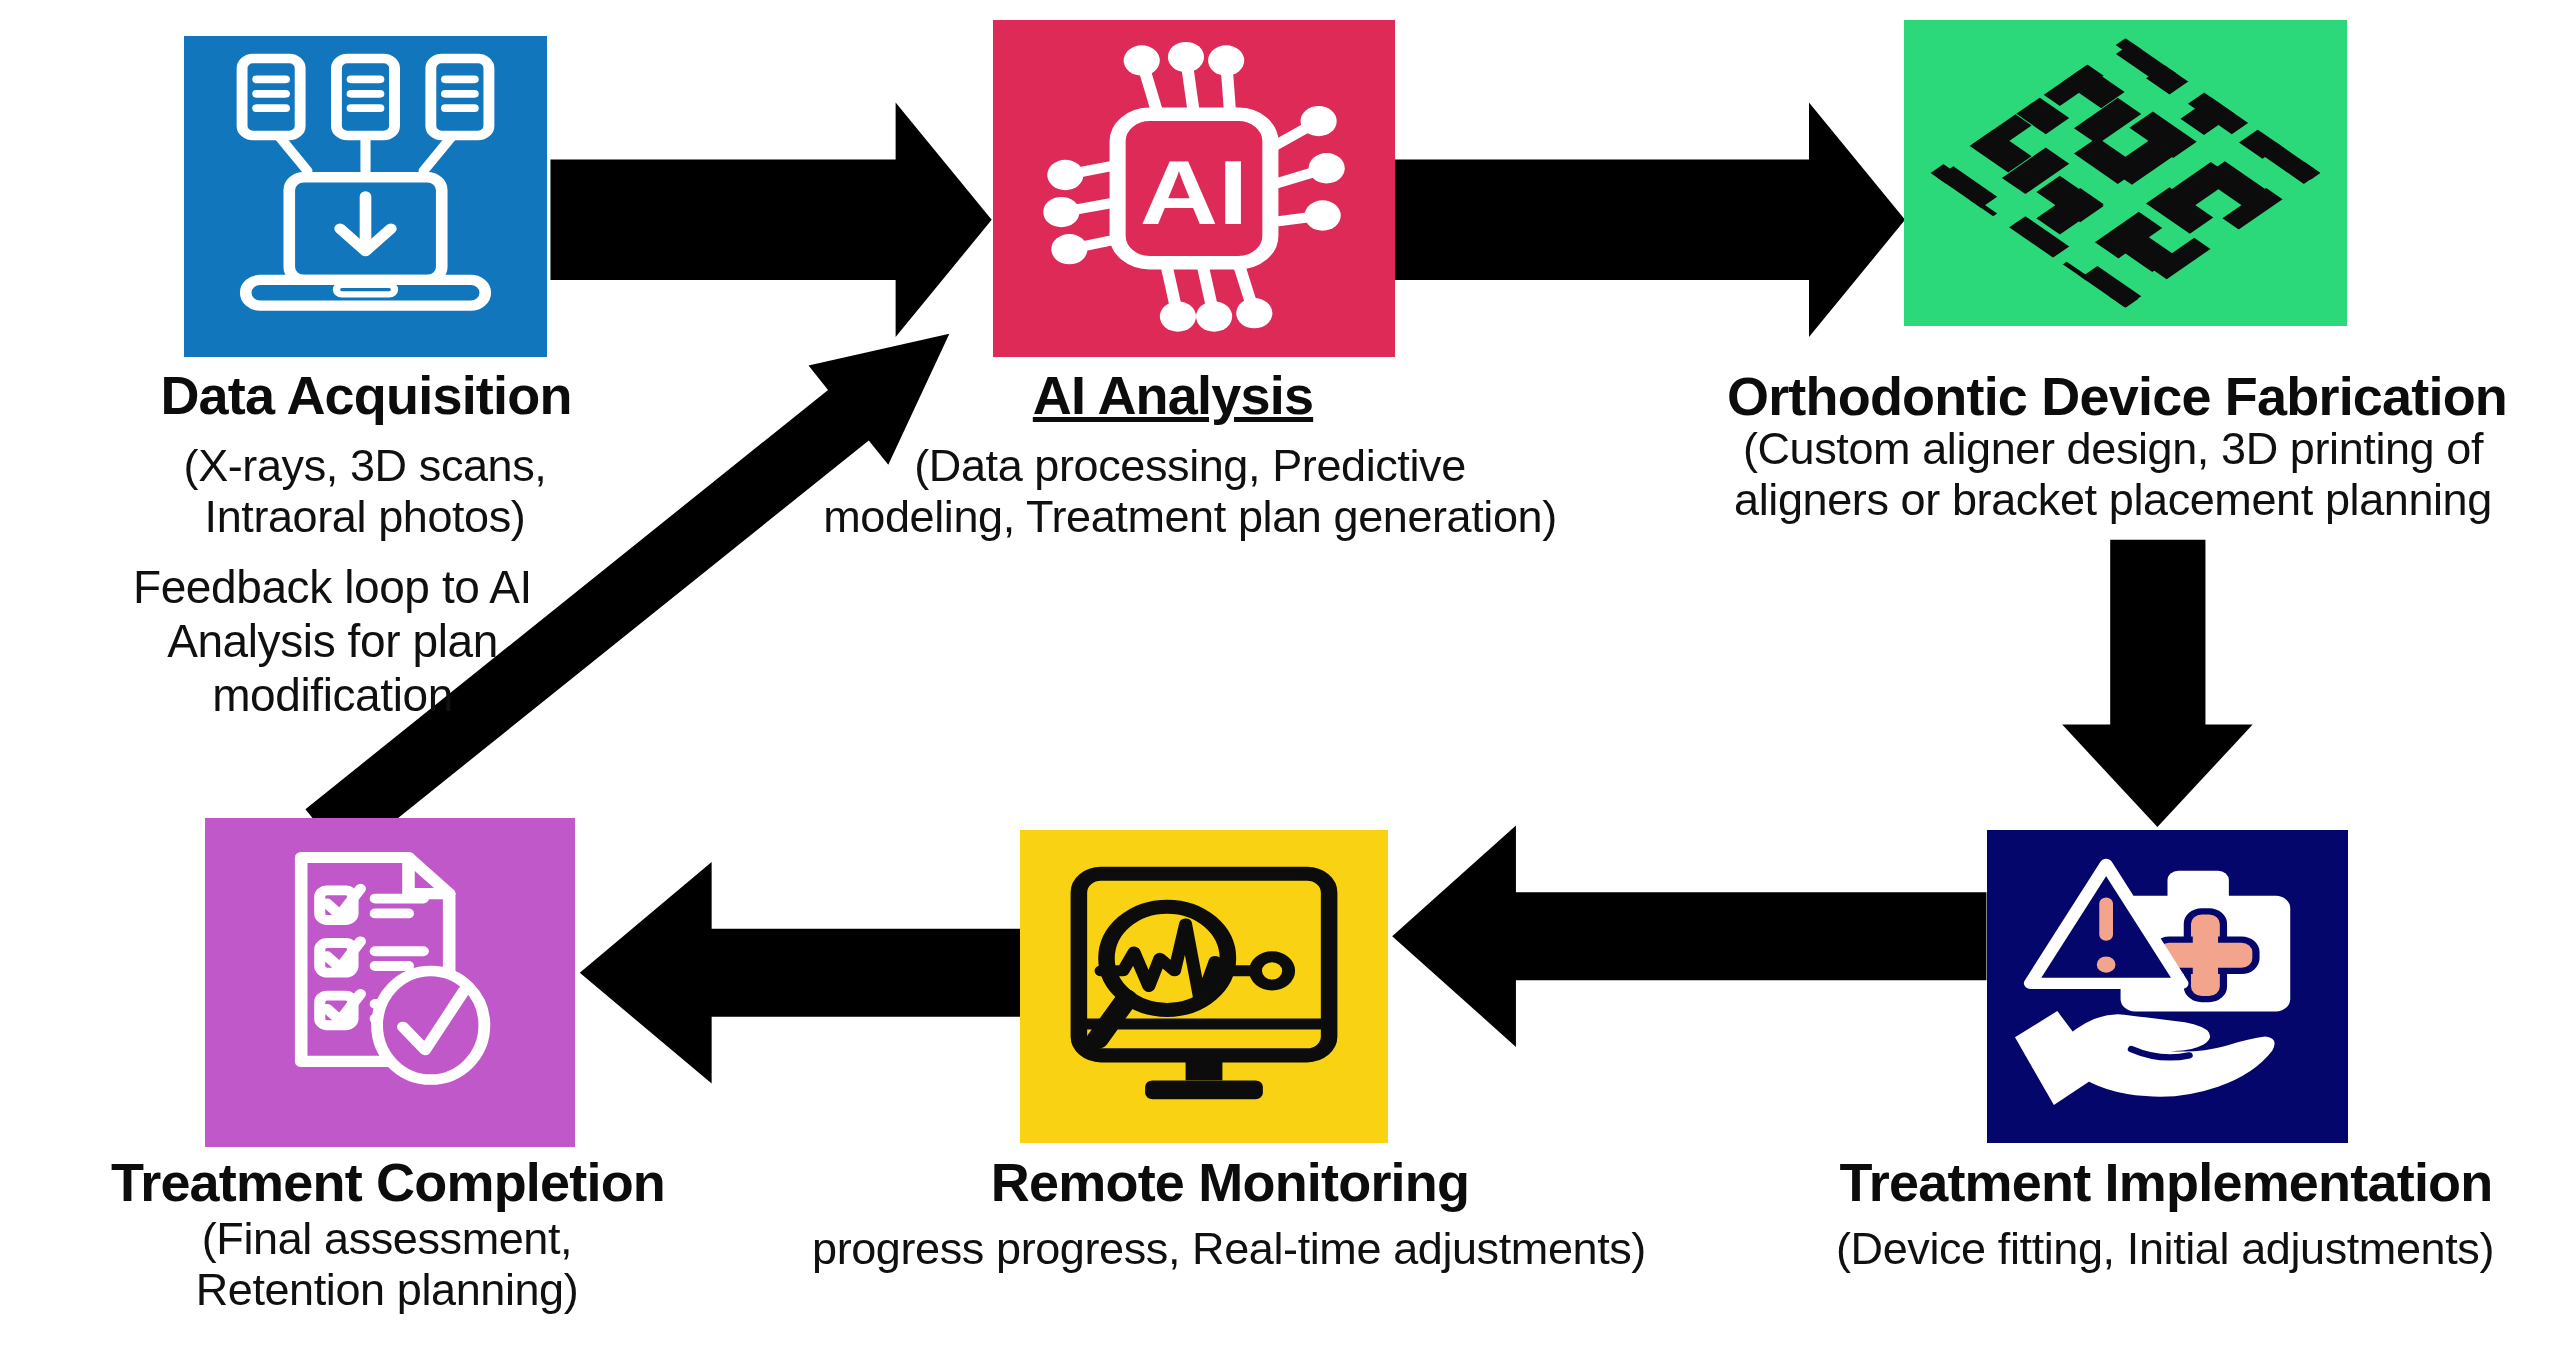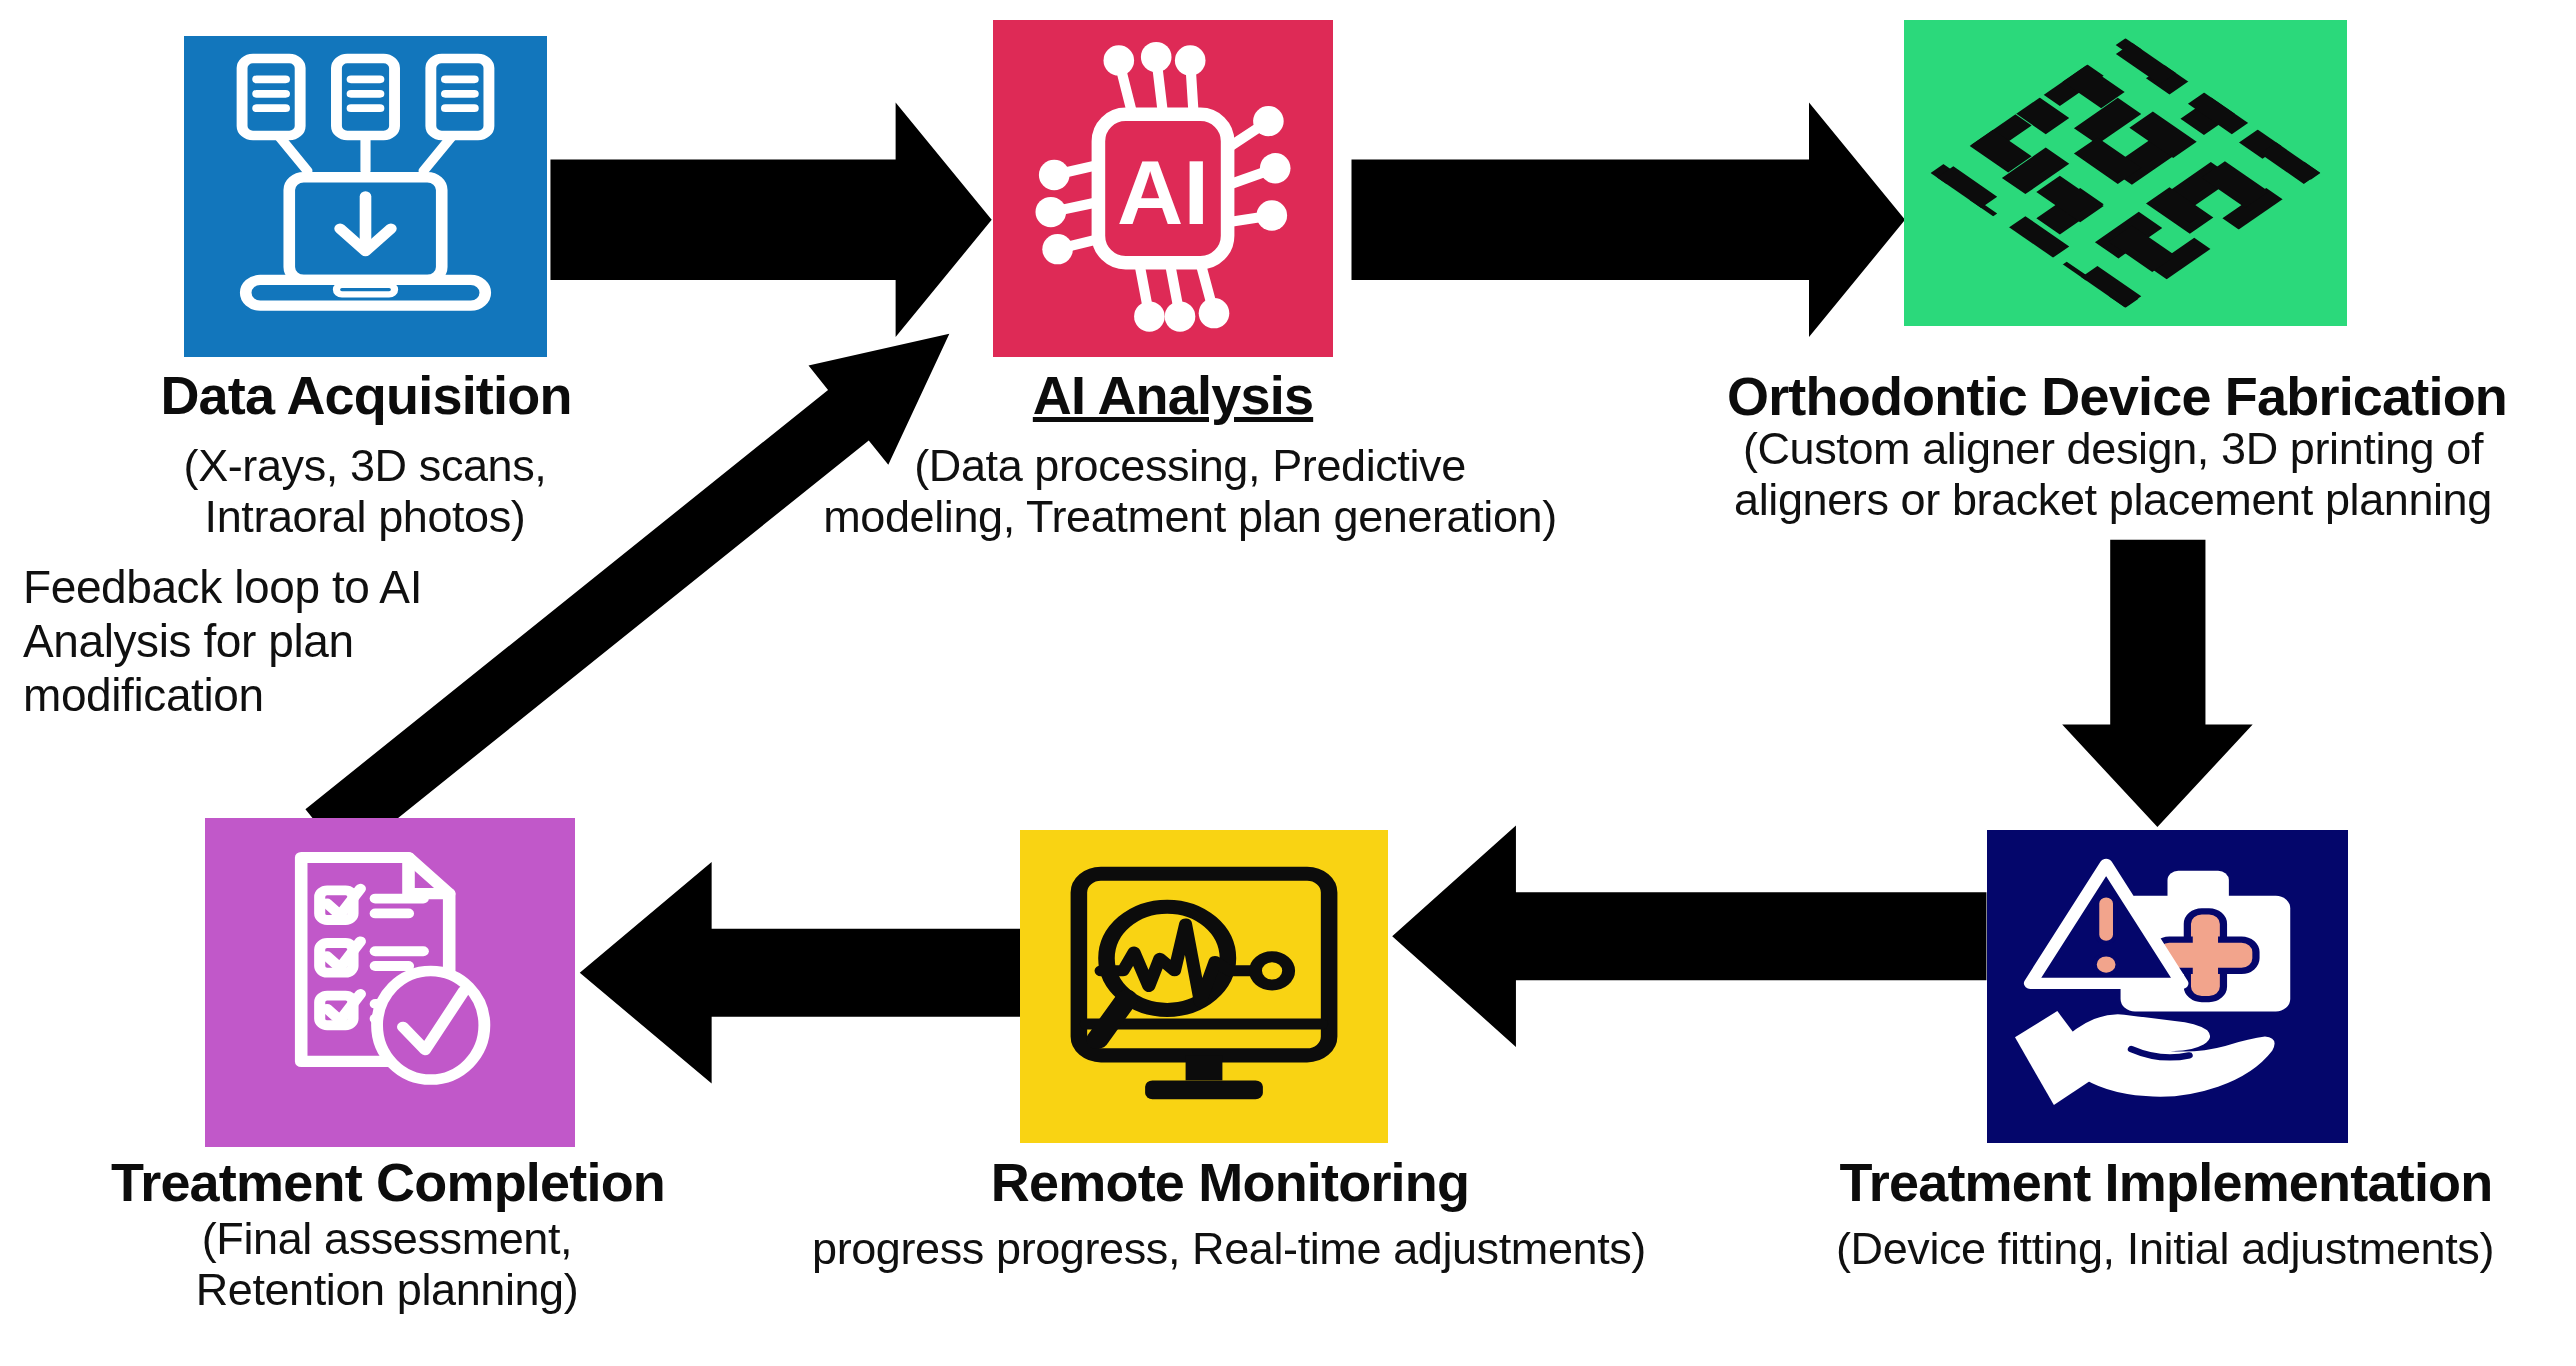--- a/index.html
+++ b/index.html
@@ -8,25 +8,25 @@
   .arrow-layer{position:absolute;left:0;top:0;width:2576px;height:1366px;}
   .tile{position:absolute;}
   .tile svg{position:absolute;left:0;top:0;width:100%;height:100%;}
   .node-title{position:absolute;font-size:54px;font-weight:800;letter-spacing:-0.8px;
               text-align:center;width:896px;line-height:59px;color:#0c0c0c;}
   .node-sub{position:absolute;font-size:45px;font-weight:400;letter-spacing:-0.4px;
             text-align:center;width:1058px;line-height:51px;color:#101010;}
   .node-sub span{display:block;}
   .feedback{position:absolute;left:23px;top:560px;width:619px;font-size:46px;
             line-height:54px;text-align:left;color:#101010;letter-spacing:-0.4px;}
-  .feedback span{display:block;}
+  .feedback span{display:block;text-align:center;}
 
   
   .t1{left:184px;  top:36px;   width:363px; height:321px;}
-  .t2{left:993px; top:19.5px;   width:340px; height:337px;}
+  .t2{left:993px; top:19.5px;   width:402px; height:337px;}
   .t3{left:1904px; top:19.5px;   width:443px; height:306px;}
   .t4{left:1987px; top:830px; width:361px; height:313px;}
   .t5{left:1020px; top:830px; width:368px; height:313px;}
   .t6{left:205px;  top:818px; width:370px; height:329px;}
 
   
   .ti1{left:-82px; top:366px;}
   .ti2{left:725px;  top:366px;text-decoration:underline;}
   .ti3{left:1669px; top:367px;}
   .ti4{left:1718px; top:1153px;}

